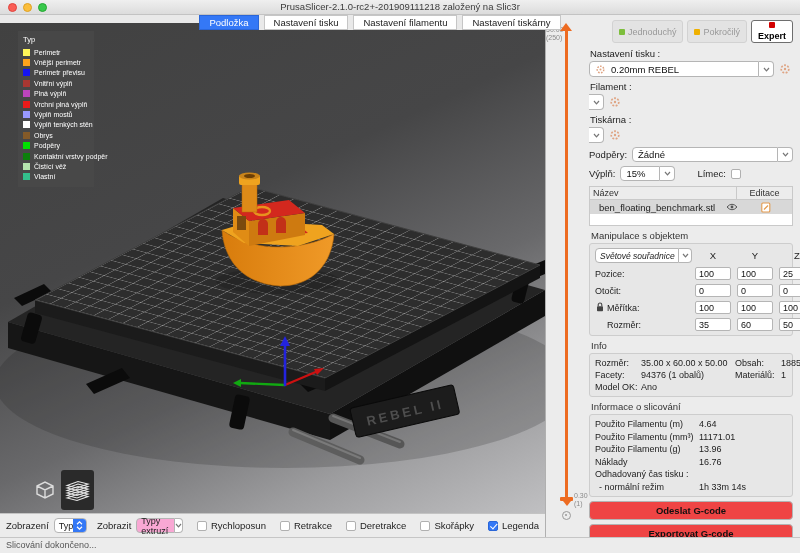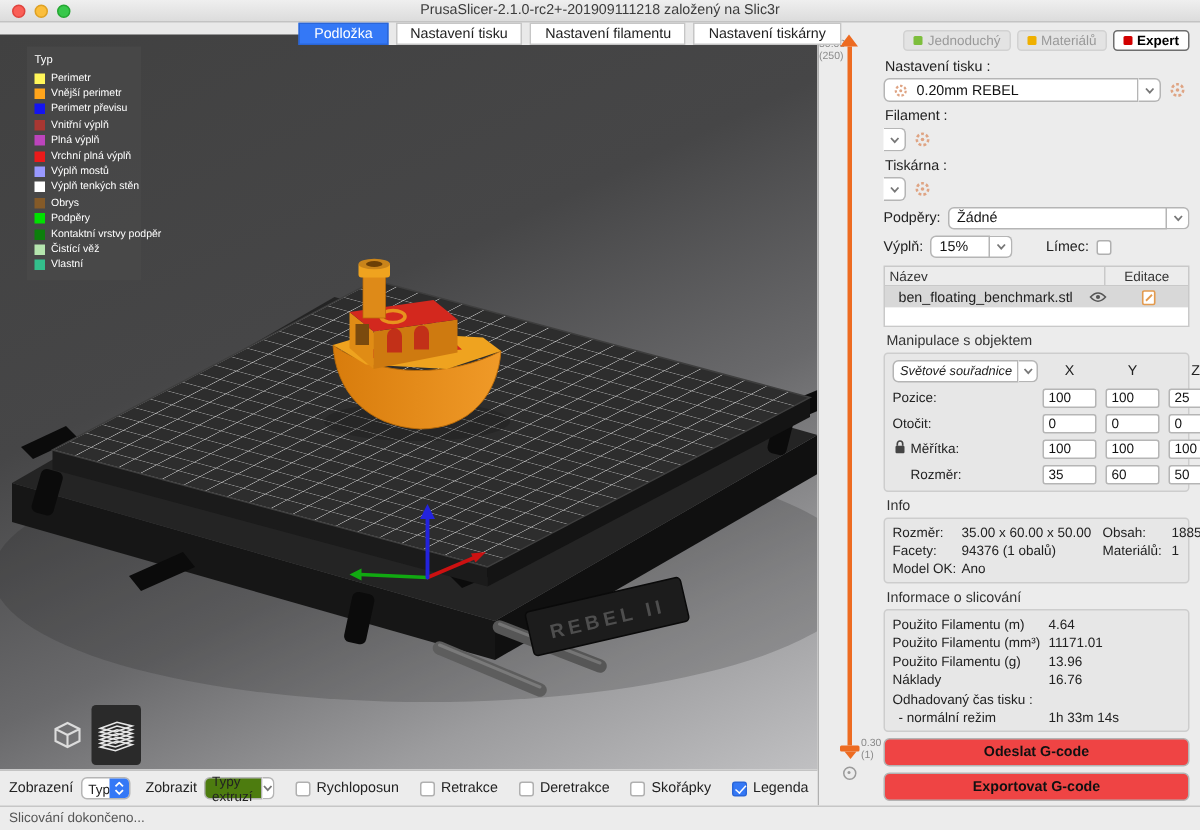--- a/index.html
+++ b/index.html
@@ -60,21 +60,21 @@
   .slider-opt { position:absolute; left:16px; top:496px; width:9px; height:9px; border:1.4px solid #9a9a9a;
     border-radius:50%; }
   .slider-opt::after { content:""; position:absolute; left:2.2px; top:2.2px; width:2px; height:2px; background:#9a9a9a; border-radius:50%; }
 
   
   .panel { position:absolute; left:40px; top:0; right:0; bottom:0; padding:3px 7px 3px 3px;
     display:flex; flex-direction:column; font-size:9.5px; color:#222; }
   .modes-row { display:flex; justify-content:flex-end; gap:4px; margin:2px 0 3px; }
   .mode-btn { display:flex; align-items:center; gap:3px; font-size:9px; color:#999;
     background:#e3e3e3; border:1px solid #d2d2d2; border-radius:3px; padding:1px 6px; line-height:10px; }
-  .mode-btn.active { background:#fff; border:1px solid #6e6e6e; color:#000; font-weight:bold; }
+  .mode-btn.active { background:#fff; border:1px solid #6e6e6e; color:#000; font-weight:bold;flex-direction:column; }
   .mode-sq { width:6px; height:6px; border-radius:1px; }
 
   .sect-label { margin:2px 0 2px 1px; }
   .combo-row { display:flex; align-items:center; margin-bottom:2px; }
   .combo-field { flex:1; height:16px; background:#fff; border:1px solid #b5b5b5;
     border-radius:4px 0 0 4px; display:flex; align-items:center; gap:5px; padding:0 5px; overflow:hidden; }
   .combo-txt { font-size:9.5px; color:#111; white-space:nowrap; }
   .combo-chev { width:15px; height:16px; background:#fff; border:1px solid #b5b5b5; border-left:none;
     border-radius:0 4px 4px 0; display:flex; align-items:center; justify-content:center; flex:none; }
   .combo-gear { width:16px; height:16px; margin-left:3px; display:flex; align-items:center; justify-content:center; flex:none; }
@@ -125,21 +125,21 @@
   .gcode-btn { height:19px; background:#ef4444; border:1px solid #b3b3b3; border-radius:4px;
     font-size:9.5px; font-weight:bold; color:#111; display:flex; align-items:center; justify-content:center; }
 
   
   .toolbar { position:absolute; left:0; top:513px; width:545px; height:24px; background:#ececec;
     border-top:1px solid #c3c3c3; display:flex; align-items:center; padding:0 6px; font-size:9.5px; color:#222; z-index:20; }
   .tb-select { width:84px; height:15px; margin:0 10px 0 5px; background:#fff; border:1px solid #b5b5b5;
     border-radius:4px; display:flex; align-items:center; overflow:hidden; }
   .tb-select .val { flex:1; padding-left:4px; font-size:9px; }
   .tb-select .stepper { width:13px; height:15px; background:#3478f6; display:flex; align-items:center; justify-content:center; }
-  .tb-combo { width:92px; height:15px; margin-left:5px; background:#4d7c0f; border:1px solid #b5b5b5;
+  .tb-combo { width:92px; height:15px; margin-left:5px; background:#f9a8d4; border:1px solid #b5b5b5;
     border-radius:4px 0 0 4px; display:flex; align-items:center; padding-left:4px; font-size:9px; }
   .tb-chev { width:14px; height:15px; background:#fff; border:1px solid #b5b5b5; border-left:none;
     border-radius:0 4px 4px 0; display:flex; align-items:center; justify-content:center; }
   .tb-check { display:flex; align-items:center; gap:4px; margin-left:14px; white-space:nowrap; }
 
   
   .statusbar { position:absolute; left:0; top:537px; width:800px; height:16px; background:#ececec;
     border-top:1px solid #c6c6c6; font-size:9px; color:#555; line-height:15px; padding-left:6px; z-index:25; }
 </style>
 </head>
@@ -342,21 +342,21 @@
 
   <div class="panel">
 
     <div class="modes-row">
       <div class="mode-btn">
         <span class="mode-sq" style="background: rgb(125, 190, 60);"></span>
         <span>Jednoduchý</span>
       </div>
       <div class="mode-btn">
         <span class="mode-sq" style="background: rgb(239, 176, 0);"></span>
-        <span>Materiálů</span>
+        <span>Pokročilý</span>
       </div>
       <div class="mode-btn active">
         <span class="mode-sq" style="background: rgb(210, 0, 0);"></span>
         <span>Expert</span>
       </div>
     </div>
 
     <div class="sect-label">Nastavení tisku :</div>
     <div class="combo-row">
       <div class="combo-field">

